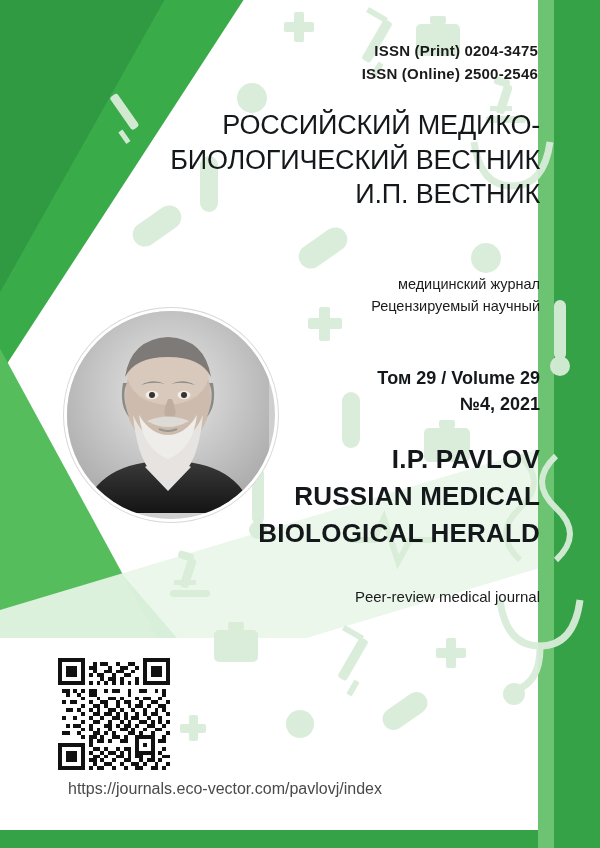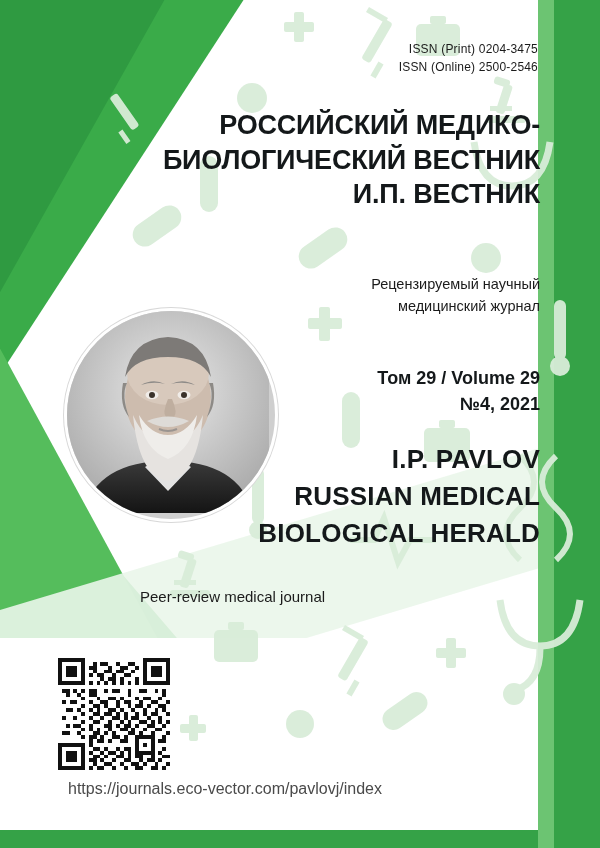--- a/index.html
+++ b/index.html
@@ -109,34 +109,34 @@
     inset: 0;
     opacity: 1;
     pointer-events: none;
   }
   
   .issn {
     position: absolute;
     right: 62px;
     top: 40px;
     text-align: right;
-    font-size: 12px;
-    font-weight: normal;
+    font-size: 15px;
+    font-weight: bold;
     color: #1b1b1b;
     line-height: 1.5;
     letter-spacing: .2px;
   }
   .title-ru {
     position: absolute;
     right: 60px;
     top: 108px;
     width: 420px;
     text-align: right;
     font-size: 27px;
-    font-weight: bold;
+    font-weight: normal;
     color: #14181a;
     line-height: 1.28;
     letter-spacing: -.2px;
   }
   .subtitle-ru {
     position: absolute;
     right: 60px;
     top: 274px;
     width: 400px;
     text-align: right;
@@ -165,20 +165,21 @@
     font-weight: bold;
     color: #14181a;
     line-height: 1.42;
     letter-spacing: .2px;
   }
   .subtitle-en {
     position: absolute;
     right: 60px;
     top: 588px;
     width: 400px;
+    text-align: right;
     font-size: 15px;
     color: #1b1b1b;
   }
   
   .portrait {
     position: absolute;
     left: 64px;
     top: 308px;
     width: 208px;
     height: 208px;
@@ -340,22 +341,22 @@
     <div>ISSN (Online) 2500-2546</div>
   </div>
 
   <div class="title-ru">
     <div>РОССИЙСКИЙ МЕДИКО-</div>
     <div>БИОЛОГИЧЕСКИЙ ВЕСТНИК</div>
     <div>И.П. ВЕСТНИК</div>
   </div>
 
   <div class="subtitle-ru">
+    <div>медицинский журнал</div>
     <div>Рецензируемый научный</div>
-    <div>медицинский журнал</div>
   </div>
 
   <div class="volume">
     <div>Том 29 / Volume 29</div>
     <div>№4, 2021</div>
   </div>
 
   <div class="title-en">
     <div>I.P. PAVLOV</div>
     <div>RUSSIAN  MEDICAL</div>

